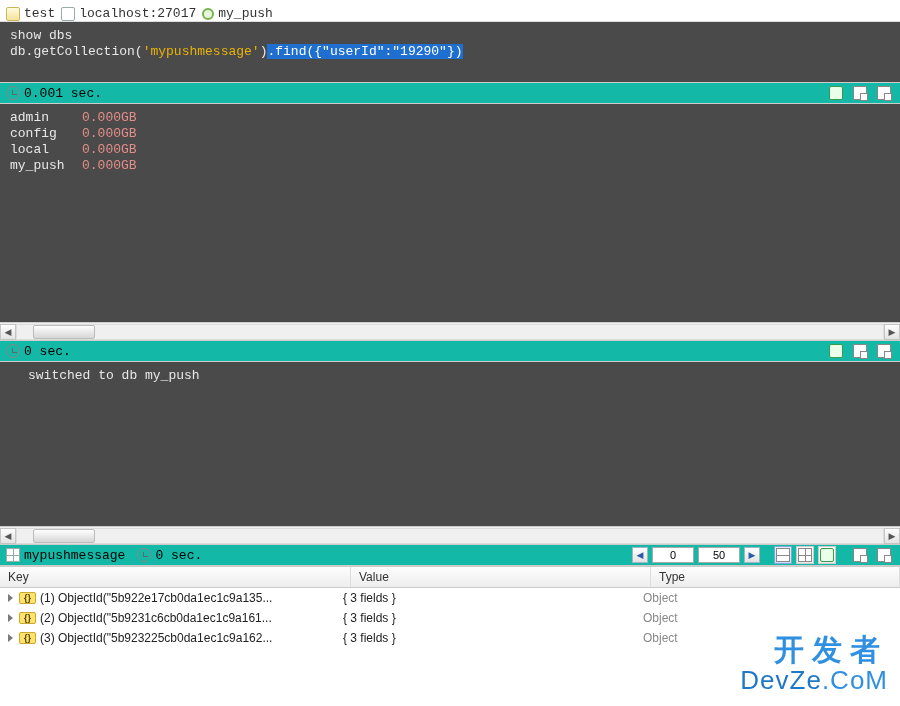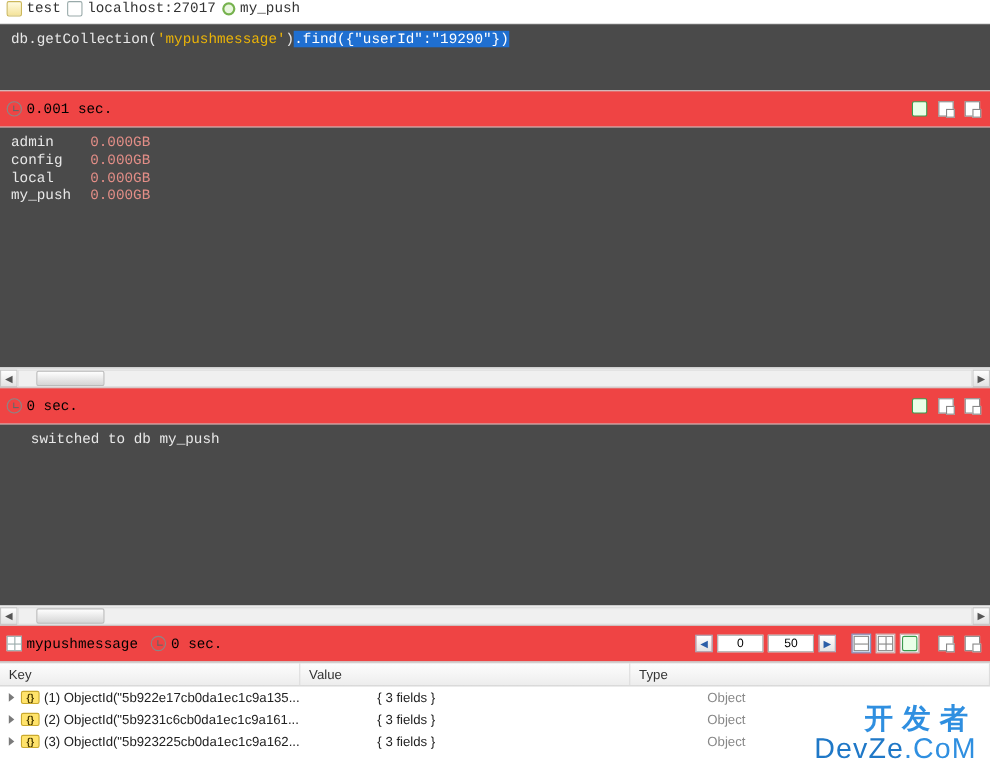--- a/index.html
+++ b/index.html
@@ -9,21 +9,21 @@
   background: #fff;
   width: 900px;
   height: 706px;
   overflow: hidden;
   position: relative;
 }
 .mono { font-family: Consolas, "Courier New", monospace; font-size: 13px; }
 
 
 .crumbs {
-  display: flex; align-items: flex-start; height: 22px;
+  display: flex; align-items: flex-end; height: 22px;
   padding: 0 6px; gap: 6px; background: #fff; border-bottom: 1px solid #ddd;
 }
 .crumbs .ci { display: flex; align-items: center; gap: 4px; color: #333; }
 .ico { width: 14px; height: 14px; display: inline-block; }
 .ico-folder { background: linear-gradient(#fffbe0,#f4e39a); border:1px solid #cbb75a; border-radius:2px; }
 .ico-host { background: #fff; border:1px solid #9aa; border-radius:2px; }
 .ico-db { border:2px solid #76b24e; border-radius:50%; background:#e9f6de; width:12px; height:12px; }
 .ico-table { background: #fff; border:1px solid #9aa; background-image:linear-gradient(#9aa,#9aa),linear-gradient(#9aa,#9aa); background-size:1px 100%,100% 1px; background-position:50% 0,0 50%; background-repeat:no-repeat; }
 .ico-clock { border:1px solid #888; border-radius:50%; position:relative; }
 .ico-clock::after { content:""; position:absolute; left:50%; top:50%; width:4px; height:4px; border-left:1px solid #666; border-bottom:1px solid #666; transform:translate(-1px,-3px); }
@@ -36,22 +36,22 @@
 
 .editor {
   background: #4a4a4a; color: #e8e8e8; padding: 6px 10px; height: 60px;
   line-height: 16px; font-family: Consolas, "Courier New", monospace; font-size: 13px;
 }
 .sel { background: #1f6fd1; color: #fff; }
 .str { color: #eab308; }
 
 
 .strip {
-  display: flex; align-items: center; height: 22px; background: #ef4444;
-  border-top: 1px solid #ccc; border-bottom: 1px solid #ccc; padding: 16px 6px; gap:4px;
+  display: flex; align-items: center; height: 22px; background: #14b8a6;
+  border-top: 1px solid #ccc; border-bottom: 1px solid #ccc; padding: 4px 6px; gap:4px;
 }
 .strip .spacer { flex: 1; }
 .strip .btn { width: 20px; height: 18px; display:flex;align-items:center;justify-content:center; border:1px solid transparent; border-radius:2px; cursor:pointer;}
 
 
 .out {
   background: #4a4a4a; color: #e8e8e8; padding: 6px 10px;
   font-family: Consolas, "Courier New", monospace; font-size: 13px; line-height: 16px;
 }
 .out-1 { height: 218px; }
@@ -69,34 +69,34 @@
 
 .paging { display:flex; align-items:center; gap:4px; }
 .paging .inp { width:42px; height:16px; border:1px solid #aaa; background:#fff; text-align:center; font-size:11px; }
 .pgbtn { width:16px; height:16px; background:linear-gradient(#fff,#e3e3e3); border:1px solid #a8b4c4; display:flex;align-items:center;justify-content:center; color:#2b5ea7; font-size:9px; cursor:pointer;}
 .vbtn { width:18px; height:18px; border:1px solid #ccc; background:linear-gradient(#fff,#eaeaea); display:flex;align-items:center;justify-content:center; cursor:pointer;}
 .vbtn.active { border-color:#7da8d8; background:linear-gradient(#e5f0fb,#c9defa); }
 
 
 .cols { display:flex; height:22px; background:linear-gradient(#fdfdfd,#ededed); border-top:1px solid #ccc; border-bottom:1px solid #ccc; font-size:12px; color:#333;}
 .cols > div { padding:3px 8px; border-right:1px solid #ddd; }
-.c-key { width: 273px; }
+.c-key { width: 351px; }
 .c-val { width: 300px; }
 .c-type { flex:1; }
 .rows .row { display:flex; height:20px; align-items:center; font-size:12px; color:#222;}
 .rows .row > div { padding:0 8px; }
 .row .k { width:335px; display:flex; align-items:center; gap:4px;}
 .row .v { width:300px; }
 .row .t { flex:1; color:#888; }
 .tri { display:inline-block; width:0; height:0; border-top:4px solid transparent; border-bottom:4px solid transparent; border-left:5px solid #7a7a7a; margin-right:2px; cursor:pointer;}
 .chip { display:inline-block; padding:0 4px; background:#ffe36b; border:1px solid #caa92d; border-radius:2px; font-size:9px; font-weight:bold; color:#4a3b00; line-height:10px;}
 
 
 .wm { position:absolute; right:12px; bottom:10px; text-align:right; font-family:"Microsoft YaHei","Segoe UI",sans-serif; color:#2f8fe0; pointer-events:none;}
-.wm .l1{ font-size:26px; letter-spacing:8px; font-weight:600;}
+.wm .l1{ font-size:30px; letter-spacing:8px; font-weight:600;}
 .wm .l2{ font-size:26px; letter-spacing:1px; margin-top:-6px;}
 .wm .dc{ color:#1f78c7;}
 </style>
 </head>
 <body>
 
 <div class="crumbs">
   <div class="ci">
     <span class="ico ico-folder"></span>
     <span class="mono">test</span>
@@ -105,20 +105,21 @@
     <span class="ico ico-host"></span>
     <span class="mono">localhost:27017</span>
   </div>
   <div class="ci">
     <span class="ico ico-db"></span>
     <span class="mono">my_push</span>
   </div>
 </div>
 
 <div class="editor">
+  <div><span>show dbs</span></div>
   <div><span>db.getCollection(</span><span class="str">'mypushmessage'</span><span>)</span><span class="sel">.find({"userId":"19290"})</span></div>
 </div>
 
 <div class="strip">
   <span class="ico ico-clock"></span>
   <span class="mono">0.001 sec.</span>
   <span class="spacer"></span>
   <span class="btn">
       <span class="ico ico-doc"></span>
     </span>

